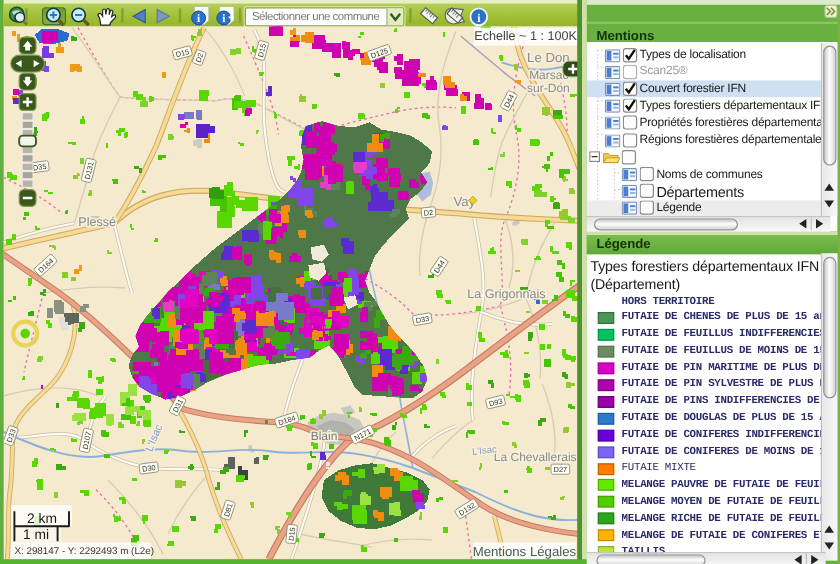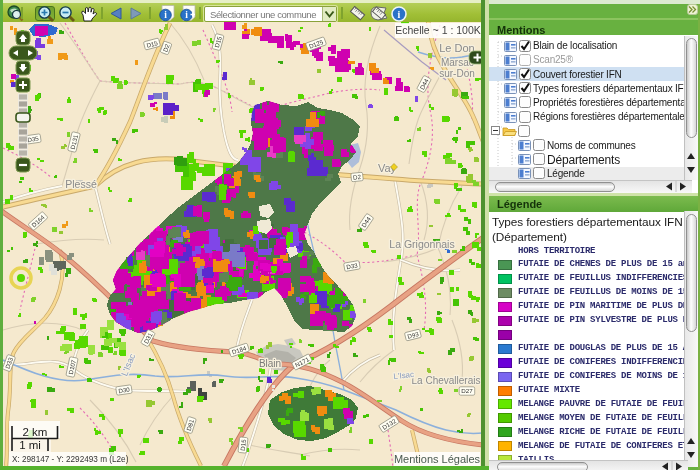--- a/index.html
+++ b/index.html
@@ -1954,21 +1954,21 @@
 <svg style="position:absolute;left:504px;top:40.6px" width="13" height="11">
         <rect x="0.5" y="0.5" width="12" height="10" rx="1" fill="#f4f8ff" stroke="#7a92b8"></rect>
         <rect x="1.5" y="1.5" width="4" height="8" fill="#4c7ed0"></rect>
         <rect x="7" y="3" width="4.5" height="1.6" fill="#4c7ed0"></rect>
         <rect x="7" y="6" width="4.5" height="1.6" fill="#9cb4d8"></rect>
       </svg>
       <svg style="position:absolute;left:519px;top:39.6px" width="13" height="13">
         <rect x="0.5" y="0.5" width="11" height="11" rx="2" fill="#fdfdfd" stroke="#8a8a8a"></rect>
         <path d="M 2.5,6 L 5,9 L 10,1.5" fill="none" stroke="#111" stroke-width="2"></path>
       </svg>
-      <div style="position:absolute;left:533px;top:39.1px;font-size:10px;letter-spacing:-0.2px;line-height:14px;color:#1a1a1a;white-space:nowrap">Blain de localisation</div>
+      <div style="position:absolute;left:533px;top:39.1px;font-size:10px;letter-spacing:-0.2px;line-height:14px;color:#1a1a1a;white-space:nowrap">Types de localisation</div>
       <svg style="position:absolute;left:504px;top:54.800000000000004px" width="13" height="11">
         <rect x="0.5" y="0.5" width="12" height="10" rx="1" fill="#f4f8ff" stroke="#7a92b8"></rect>
         <rect x="1.5" y="1.5" width="4" height="8" fill="#4c7ed0"></rect>
         <rect x="7" y="3" width="4.5" height="1.6" fill="#4c7ed0"></rect>
         <rect x="7" y="6" width="4.5" height="1.6" fill="#9cb4d8"></rect>
       </svg>
       <svg style="position:absolute;left:519px;top:53.800000000000004px" width="13" height="13">
         <rect x="0.5" y="0.5" width="11" height="11" rx="2" fill="#fdfdfd" stroke="#b0b0b0"></rect>
       </svg>
       <div style="position:absolute;left:533px;top:53.3px;font-size:10px;letter-spacing:-0.2px;line-height:14px;color:#9a9a9a;white-space:nowrap">Scan25®</div>
@@ -2073,28 +2073,29 @@
       <div style="position:absolute;left:518px;top:259.4px;font-size:9px;line-height:11px;font-weight:bold;font-family:'Liberation Mono',monospace;color:#2b2b6b;white-space:nowrap;letter-spacing:-0.25px">FUTAIE DE CHENES DE PLUS DE 15 an</div>
       <div style="position:absolute;left:498px;top:273.9px;width:14px;height:10px;background:#00c261;box-shadow:inset 0 0 0 1px rgba(0,0,0,0.25)"></div>
       <div style="position:absolute;left:518px;top:273.4px;font-size:9px;line-height:11px;font-weight:bold;font-family:'Liberation Mono',monospace;color:#2b2b6b;white-space:nowrap;letter-spacing:-0.25px">FUTAIE DE FEUILLUS INDIFFERENCIES</div>
       <div style="position:absolute;left:498px;top:287.9px;width:14px;height:10px;background:#6d8c63;box-shadow:inset 0 0 0 1px rgba(0,0,0,0.25)"></div>
       <div style="position:absolute;left:518px;top:287.4px;font-size:9px;line-height:11px;font-weight:bold;font-family:'Liberation Mono',monospace;color:#2b2b6b;white-space:nowrap;letter-spacing:-0.25px">FUTAIE DE FEUILLUS DE MOINS DE 15</div>
       <div style="position:absolute;left:498px;top:301.8px;width:14px;height:10px;background:#d602c6;box-shadow:inset 0 0 0 1px rgba(0,0,0,0.25)"></div>
       <div style="position:absolute;left:518px;top:301.3px;font-size:9px;line-height:11px;font-weight:bold;font-family:'Liberation Mono',monospace;color:#2b2b6b;white-space:nowrap;letter-spacing:-0.25px">FUTAIE DE PIN MARITIME DE PLUS DE</div>
       <div style="position:absolute;left:498px;top:315.8px;width:14px;height:10px;background:#ad03ad;box-shadow:inset 0 0 0 1px rgba(0,0,0,0.25)"></div>
       <div style="position:absolute;left:518px;top:315.2px;font-size:9px;line-height:11px;font-weight:bold;font-family:'Liberation Mono',monospace;color:#2b2b6b;white-space:nowrap;letter-spacing:-0.25px">FUTAIE DE PIN SYLVESTRE DE PLUS D</div>
       <div style="position:absolute;left:498px;top:329.7px;width:14px;height:10px;background:#9a00a8;box-shadow:inset 0 0 0 1px rgba(0,0,0,0.25)"></div>
+      <div style="position:absolute;left:518px;top:329.2px;font-size:9px;line-height:11px;font-weight:bold;font-family:'Liberation Mono',monospace;color:#2b2b6b;white-space:nowrap;letter-spacing:-0.25px">FUTAIE DE PINS INDIFFERENCIES DE </div>
       <div style="position:absolute;left:498px;top:343.6px;width:14px;height:10px;background:#2a7ad0;box-shadow:inset 0 0 0 1px rgba(0,0,0,0.25)"></div>
       <div style="position:absolute;left:518px;top:343.1px;font-size:9px;line-height:11px;font-weight:bold;font-family:'Liberation Mono',monospace;color:#2b2b6b;white-space:nowrap;letter-spacing:-0.25px">FUTAIE DE DOUGLAS DE PLUS DE 15 A</div>
       <div style="position:absolute;left:498px;top:357.6px;width:14px;height:10px;background:#6a00d8;box-shadow:inset 0 0 0 1px rgba(0,0,0,0.25)"></div>
       <div style="position:absolute;left:518px;top:357.1px;font-size:9px;line-height:11px;font-weight:bold;font-family:'Liberation Mono',monospace;color:#2b2b6b;white-space:nowrap;letter-spacing:-0.25px">FUTAIE DE CONIFERES INDIFFERENCIE</div>
       <div style="position:absolute;left:498px;top:371.6px;width:14px;height:10px;background:#7a66f0;box-shadow:inset 0 0 0 1px rgba(0,0,0,0.25)"></div>
       <div style="position:absolute;left:518px;top:371.1px;font-size:9px;line-height:11px;font-weight:bold;font-family:'Liberation Mono',monospace;color:#2b2b6b;white-space:nowrap;letter-spacing:-0.25px">FUTAIE DE CONIFERES DE MOINS DE 1</div>
       <div style="position:absolute;left:498px;top:385.5px;width:14px;height:10px;background:#ff7d00;box-shadow:inset 0 0 0 1px rgba(0,0,0,0.25)"></div>
-      <div style="position:absolute;left:518px;top:385.0px;font-size:9px;line-height:11px;font-weight:bold;font-family:'Liberation Mono',monospace;color:#2b2b6b;white-space:nowrap;letter-spacing:-0.25px">FUTAIE MIXTE</div>
+      <div style="position:absolute;left:518px;top:385.0px;font-size:9px;line-height:11px;font-weight:normal;font-family:'Liberation Mono',monospace;color:#2b2b6b;white-space:nowrap;letter-spacing:-0.25px">FUTAIE MIXTE</div>
       <div style="position:absolute;left:498px;top:399.4px;width:14px;height:10px;background:#64e800;box-shadow:inset 0 0 0 1px rgba(0,0,0,0.25)"></div>
       <div style="position:absolute;left:518px;top:398.9px;font-size:9px;line-height:11px;font-weight:bold;font-family:'Liberation Mono',monospace;color:#2b2b6b;white-space:nowrap;letter-spacing:-0.25px">MELANGE PAUVRE DE FUTAIE DE FEUIL</div>
       <div style="position:absolute;left:498px;top:413.4px;width:14px;height:10px;background:#54ca00;box-shadow:inset 0 0 0 1px rgba(0,0,0,0.25)"></div>
       <div style="position:absolute;left:518px;top:412.9px;font-size:9px;line-height:11px;font-weight:bold;font-family:'Liberation Mono',monospace;color:#2b2b6b;white-space:nowrap;letter-spacing:-0.25px">MELANGE MOYEN DE FUTAIE DE FEUILL</div>
       <div style="position:absolute;left:498px;top:427.4px;width:14px;height:10px;background:#2fa51e;box-shadow:inset 0 0 0 1px rgba(0,0,0,0.25)"></div>
       <div style="position:absolute;left:518px;top:426.9px;font-size:9px;line-height:11px;font-weight:bold;font-family:'Liberation Mono',monospace;color:#2b2b6b;white-space:nowrap;letter-spacing:-0.25px">MELANGE RICHE DE FUTAIE DE FEUILL</div>
       <div style="position:absolute;left:498px;top:441.3px;width:14px;height:10px;background:#ffb300;box-shadow:inset 0 0 0 1px rgba(0,0,0,0.25)"></div>
       <div style="position:absolute;left:518px;top:440.8px;font-size:9px;line-height:11px;font-weight:bold;font-family:'Liberation Mono',monospace;color:#2b2b6b;white-space:nowrap;letter-spacing:-0.25px">MELANGE DE FUTAIE DE CONIFERES ET</div>
       <div style="position:absolute;left:498px;top:455.2px;width:14px;height:10px;background:#b8e83c;box-shadow:inset 0 0 0 1px rgba(0,0,0,0.25)"></div>
       <div style="position:absolute;left:518px;top:454.8px;font-size:9px;line-height:11px;font-weight:bold;font-family:'Liberation Mono',monospace;color:#2b2b6b;white-space:nowrap;letter-spacing:-0.25px">TAILLIS</div>

